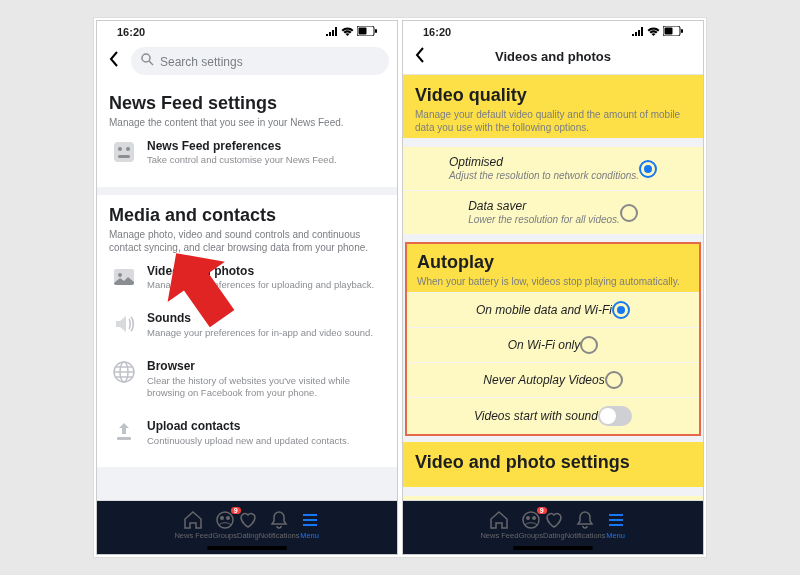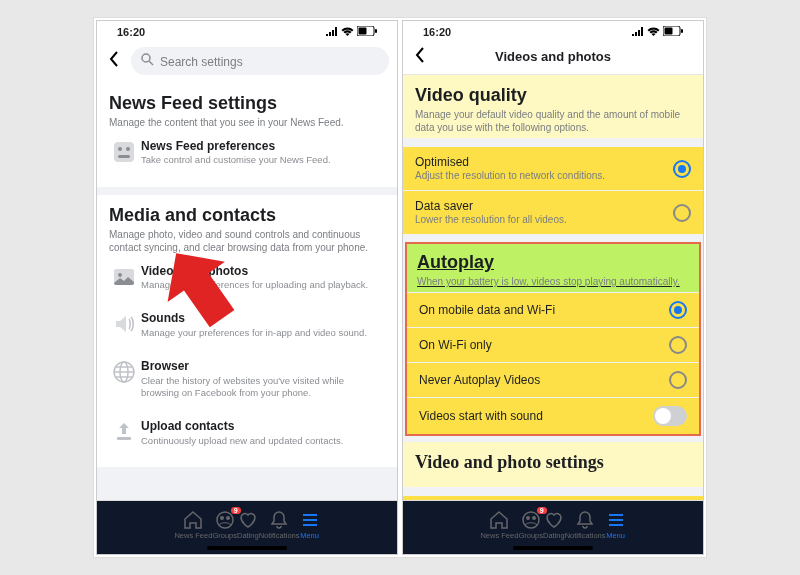--- a/index.html
+++ b/index.html
@@ -79,46 +79,47 @@
   }
   .section {
     background: #fff;
     margin-bottom: 8px;
     padding: 10px 12px;
   }
   .sec-head { font-size: 18px; font-weight: 700; margin-bottom: 2px; }
   .sec-sub { font-size: 10px; color: #7a7d82; line-height: 1.3; }
   .row {
     display: flex;
-    gap: 4px;
+    gap: 10px;
     padding: 10px 2px;
     align-items: flex-start;
   }
   .row .icon {
     width: 26px; height: 26px;
     display: flex; align-items: center; justify-content: center;
     color: #9a9da2;
     flex-shrink: 0;
   }
   .row-body { flex: 1; }
   .row-title { font-size: 12px; font-weight: 600; line-height: 1.2; }
   .row-sub { font-size: 9.5px; color: #8a8d92; line-height: 1.3; margin-top: 1px; }
 
   .vsection {
-    background: #fef9c3;
+    background: #fde047;
     margin-bottom: 8px;
     padding: 10px 12px 4px;
   }
   .vrow {
     display: flex;
-    justify-content: space-between;
+    justify-content: center;
     align-items: center;
     padding: 8px 12px;
-    background: #fde047;
+    background: #fef9c3;
     border-top: 1px solid #f2f2f2;
+    font-style: italic;
   }
   .vrow .lbl { font-size: 12px; }
   .radio {
     width: 18px; height: 18px; border: 2px solid #888; border-radius: 50%;
     position: relative;
   }
   .radio.on { border-color: #1877f2; }
   .radio.on::after {
     content:''; position:absolute; inset:3px; background:#1877f2; border-radius:50%;
   }
@@ -127,21 +128,21 @@
   }
   .toggle::after {
     content:''; position:absolute; width:16px; height:16px; background:#fff; border-radius:50%; top:2px; left:2px;
   }
   .toggle.on { background: #1877f2; }
   .toggle.on::after { left:auto; right:2px; }
   .highlight-box {
     border: 2px solid #e56a4c;
     margin: 0 2px 6px;
   }
-  .hb-head { padding: 8px 10px 4px; background:#bef264;text-decoration:underline; }
+  .hb-head { padding: 8px 10px 4px; background:#fde047; }
 
   .navbar {
     height: 54px;
     background: #0f172a;
     border-top: 1px solid #ddd;
     display: flex;
     justify-content: center;
     align-items: center;
     padding-bottom: 6px;
   }
@@ -412,21 +413,21 @@
       <div class="vrow">
         <span class="lbl">Never Autoplay Videos</span>
         <div class="radio"></div>
       </div>
       <div class="vrow">
         <span class="lbl">Videos start with sound</span>
         <div class="toggle"></div>
       </div>
     </div>
 
-    <div class="vsection" style="padding-bottom:12px;font-family:Liberation Serif, serif;">
+    <div class="vsection" style="padding-bottom:12px;">
       <div class="sec-head">Video and photo settings</div>
     </div>
     <div class="vrow">
       <span class="lbl">Video upload HD</span>
       <div class="toggle on"></div>
     </div>
 
   </div>
 
   <div class="navbar">

